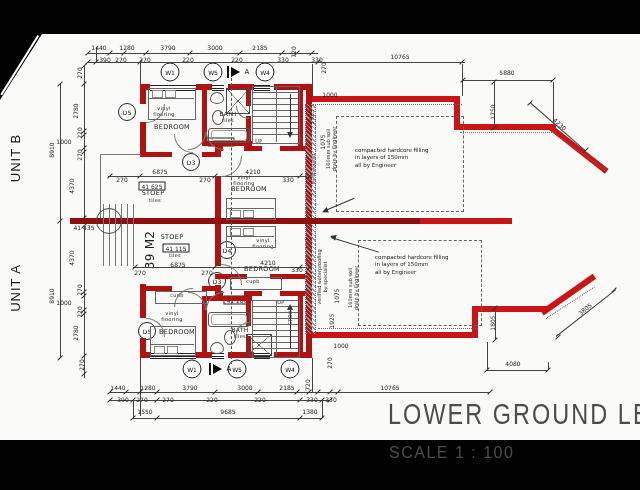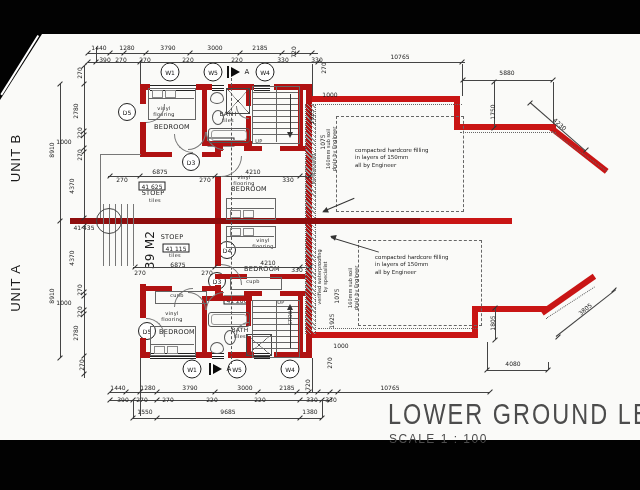--- a/index.html
+++ b/index.html
@@ -103,21 +103,21 @@
   <span class="mk dm" style="left:147px;top:331px">D5</span>
 
   <div class="abs" style="left:227px;top:66px;width:1.5px;height:12px;background:#111"></div>
   <div class="tri" style="left:231px;top:67px"></div>
   <span class="d" style="left:247px;top:72px;font-size:7px">A</span>
   <div class="abs" style="left:209px;top:363px;width:1.5px;height:12px;background:#111"></div>
   <div class="tri" style="left:213px;top:364px"></div>
   <span class="d" style="left:229px;top:369px;font-size:7px">A</span>
 
   <div class="title" style="left:388px;top:398px;font-size:23px;letter-spacing:2px;transform:scale(1.02,1.25);transform-origin:left top">LOWER GROUND LEVEL</div>
-  <div class="title" style="left:389px;top:432px;font-size:12px;letter-spacing:1.5px">SCALE 1 : 100</div>
+  <div class="title" style="left:389px;top:444px;font-size:16px;letter-spacing:1.5px">SCALE 1 : 100</div>
 <div class="wl" style="position: absolute; left: 140px; top: 84px; width: 10px; height: 6px;"></div>
     <div class="wl" style="position: absolute; left: 196px; top: 84px; width: 16px; height: 6px;"></div>
     <div class="wl" style="position: absolute; left: 228px; top: 84px; width: 26px; height: 6px;"></div>
     <div class="wl" style="position: absolute; left: 274px; top: 84px; width: 38px; height: 6px;"></div>
     <div class="wl" style="position: absolute; left: 140px; top: 90px; width: 6px; height: 14px;"></div>
     <div class="wl" style="position: absolute; left: 140px; top: 122px; width: 6px; height: 32px;"></div>
     <div class="wl" style="position: absolute; left: 140px; top: 152px; width: 32px; height: 5px;"></div>
     <div class="wl" style="position: absolute; left: 202px; top: 152px; width: 14px; height: 5px;"></div>
     <div class="wl" style="position: absolute; left: 202px; top: 90px; width: 5px; height: 53px;"></div>
     <div class="wl" style="position: absolute; left: 202px; top: 141px; width: 50px; height: 5px;"></div>

